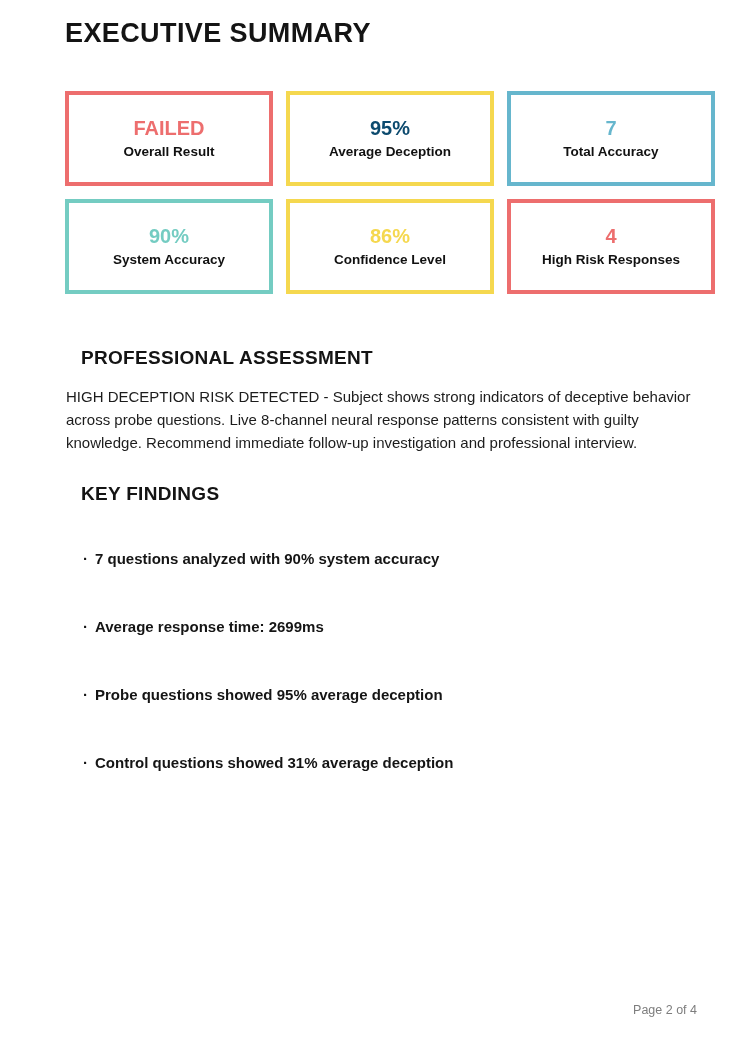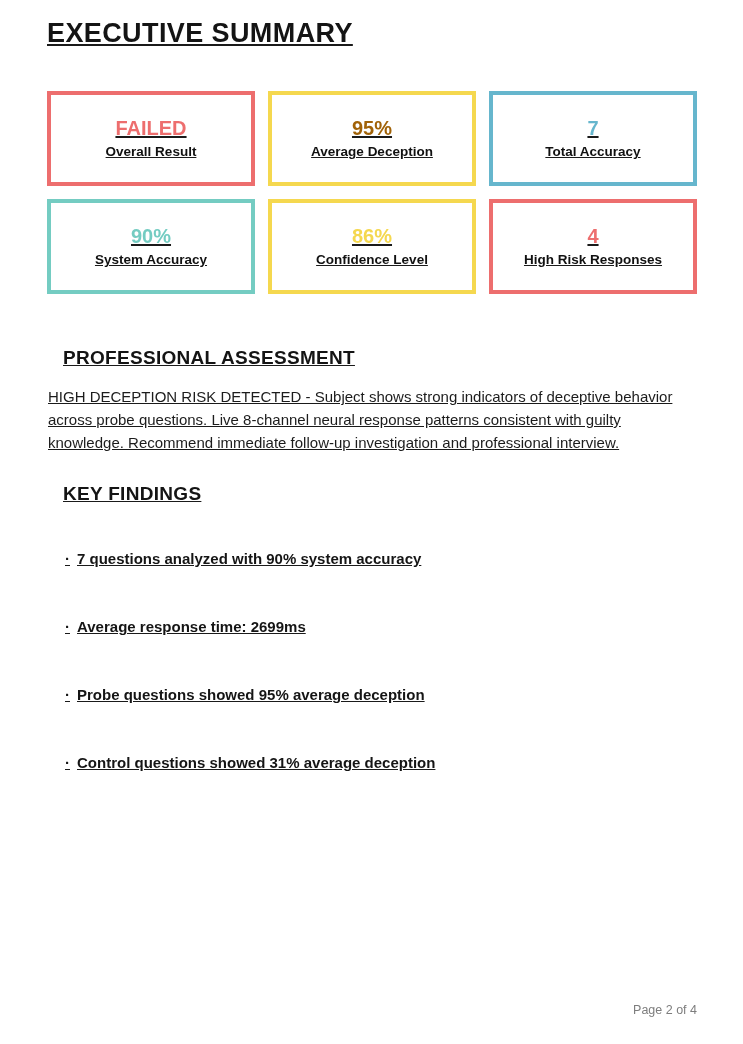--- a/index.html
+++ b/index.html
@@ -4,21 +4,21 @@
 <style>
   html,body { margin:0; padding:0; background:#ffffff; }
   .page {
     position:relative;
     width:743px; height:1044px;
     background:#ffffff;
     font-family:"Liberation Sans", sans-serif;
     color:#1a1a1a;
     overflow:hidden;
   }
-  .content { padding:18px 46px 0 47px;text-decoration:underline; }
+  .content { padding:18px 46px 0 65px; }
 
   .report-title {
     margin:0;
     font-size:27px;
     font-weight:bold;
     letter-spacing:0.4px;
     color:#141414;
   }
 
   .cards {
@@ -89,21 +89,21 @@
   <div class="content">
 
     <h1 class="report-title">EXECUTIVE SUMMARY</h1>
 
     <div class="cards">
       <div class="stat-card" style="border-color: rgb(237, 110, 110);">
         <div class="stat-value" style="color: rgb(237, 110, 110);">FAILED</div>
         <div class="stat-label">Overall Result</div>
       </div>
       <div class="stat-card" style="border-color: rgb(245, 216, 79);">
-        <div class="stat-value" style="color: #a16207;">95%</div>
+        <div class="stat-value" style="color: #0c4a6e;">95%</div>
         <div class="stat-label">Average Deception</div>
       </div>
       <div class="stat-card" style="border-color: rgb(102, 182, 205);">
         <div class="stat-value" style="color: rgb(102, 182, 205);">7</div>
         <div class="stat-label">Total Accuracy</div>
       </div>
       <div class="stat-card" style="border-color: rgb(116, 204, 194);">
         <div class="stat-value" style="color: rgb(116, 204, 194);">90%</div>
         <div class="stat-label">System Accuracy</div>
       </div>

